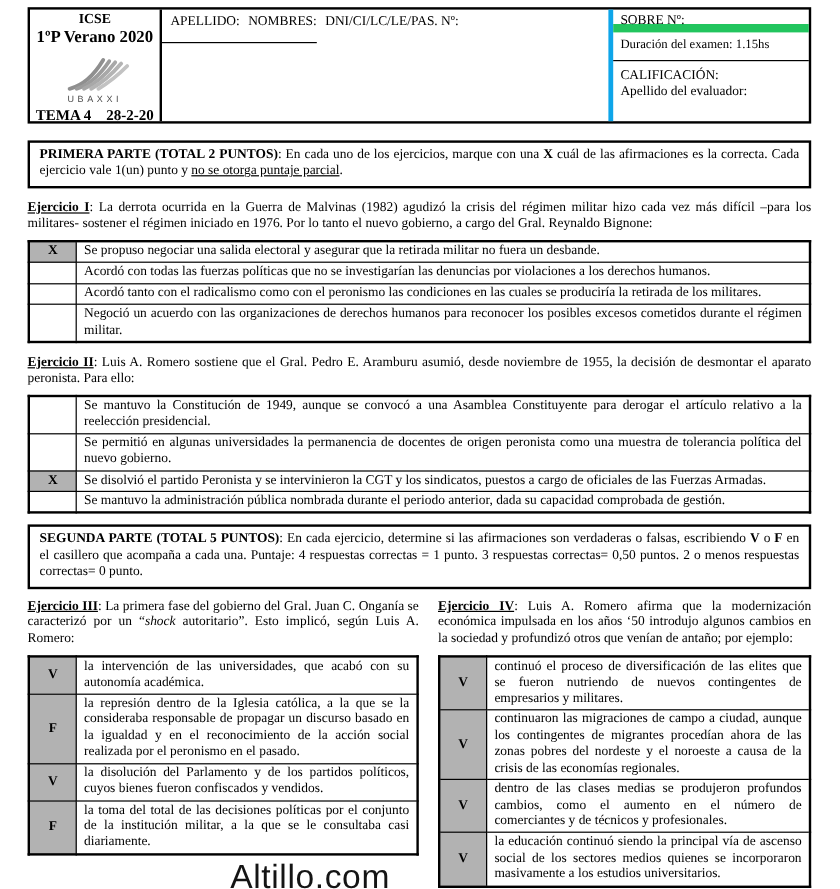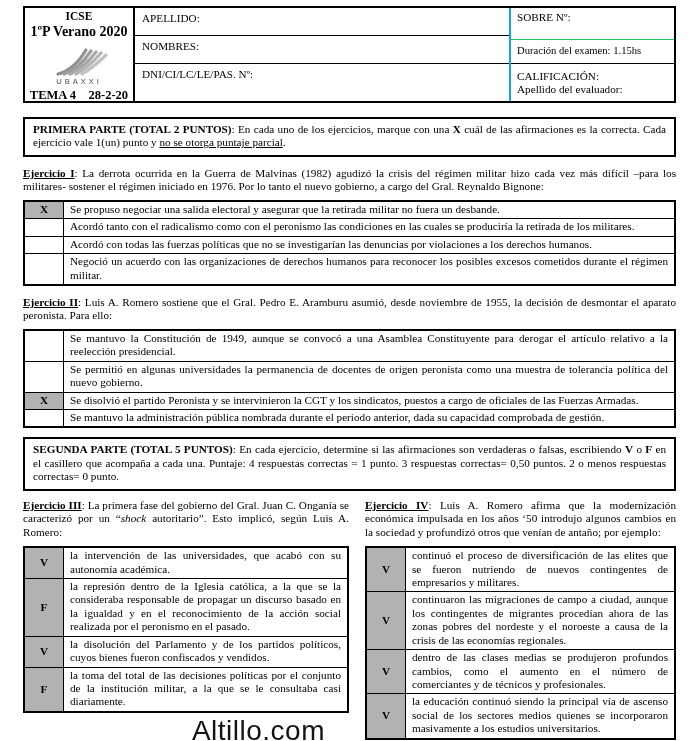--- a/index.html
+++ b/index.html
@@ -12,28 +12,28 @@
   
   .header{display:flex;border:2px solid #000;height:97px;box-sizing:border-box;}
   .h-left{width:110px;border-right:2px solid #000;box-sizing:border-box;
           text-align:center;padding-top:2px;display:flex;flex-direction:column;align-items:center;}
   .h-left .icse{font-weight:bold;font-size:11.5px;}
   .h-left .term{font-weight:bold;font-size:14px;}
   .h-left .logo{margin:1px 0 0 0;}
   .h-left .logo-text{font-family:"Liberation Sans",sans-serif;font-size:7.5px;
           font-weight:normal;letter-spacing:3px;color:#4a4a4a;margin-top:-2px;}
   .h-left .tema{font-weight:bold;font-size:12.5px;margin-top:2px;white-space:pre;}
-  .h-mid{flex:1;border-right:2px solid #0ea5e9;box-sizing:border-box;display:flex;flex-direction:column;}
+  .h-mid{flex:1;border-right:4px solid #0ea5e9;box-sizing:border-box;display:flex;flex-direction:row;}
   .h-mid .hrow{box-sizing:border-box;padding:4px 0 0 7px;}
   .h-mid .hrow.r1{height:28px;border-bottom:1px solid #000;}
   .h-mid .hrow.r2{height:28px;border-bottom:1px solid #000;}
   .h-mid .hrow.r3{flex:1;}
   .h-right{width:163px;box-sizing:border-box;display:flex;flex-direction:column;}
   .h-right .hrow{box-sizing:border-box;padding:3px 0 0 6px;}
-  .h-right .hrow.r1{height:32px;border-bottom:1px solid #22c55e;}
+  .h-right .hrow.r1{height:19px;border-bottom:7px solid #22c55e;}
   .h-right .hrow.r2{height:24px;border-bottom:1px solid #000;font-size:10.6px;padding-top:5px;}
   .h-right .hrow.r3{flex:1;padding-top:6px;}
   
   .pbox{border:2px solid #000;padding:4px 8px 5px 8px;text-align:justify;}
   .pbox.first{margin-top:14px;}
   .pbox.second{margin-top:9px;}
   .b{font-weight:bold;}
   .u{text-decoration:underline;}
   .i{font-style:italic;}
   
@@ -111,25 +111,25 @@
     <span class="ej-label">Ejercicio I</span><span>: La derrota ocurrida en la Guerra de Malvinas (1982) agudizó la crisis del régimen militar hizo cada vez más difícil –para los militares- sostener el régimen iniciado en 1976. Por lo tanto el nuevo gobierno, a cargo del Gral. Reynaldo Bignone:</span>
   </p>
   <table class="answers">
     <tbody>
         <tr>
       <td class="mark shaded">X</td>
       <td class="txt">Se propuso negociar una salida electoral y asegurar que la retirada militar no fuera un desbande.</td>
     </tr>
     <tr>
       <td class="mark"></td>
+      <td class="txt">Acordó con todas las fuerzas políticas que no se investigarían las denuncias por violaciones a los derechos humanos.</td>
+    </tr>
+    <tr>
+      <td class="mark"></td>
       <td class="txt">Acordó tanto con el radicalismo como con el peronismo las condiciones en las cuales se produciría la retirada de los militares.</td>
-    </tr>
-    <tr>
-      <td class="mark"></td>
-      <td class="txt">Acordó con todas las fuerzas políticas que no se investigarían las denuncias por violaciones a los derechos humanos.</td>
     </tr>
     <tr>
       <td class="mark"></td>
       <td class="txt">Negoció un acuerdo con las organizaciones de derechos humanos para reconocer los posibles excesos cometidos durante el régimen militar.</td>
     </tr>
   </tbody>
     </table>
 
   <p class="intro">
     <span class="ej-label">Ejercicio II</span><span>: Luis A. Romero sostiene que el Gral. Pedro E. Aramburu asumió, desde noviembre de 1955, la decisión de desmontar el aparato peronista. Para ello:</span>

